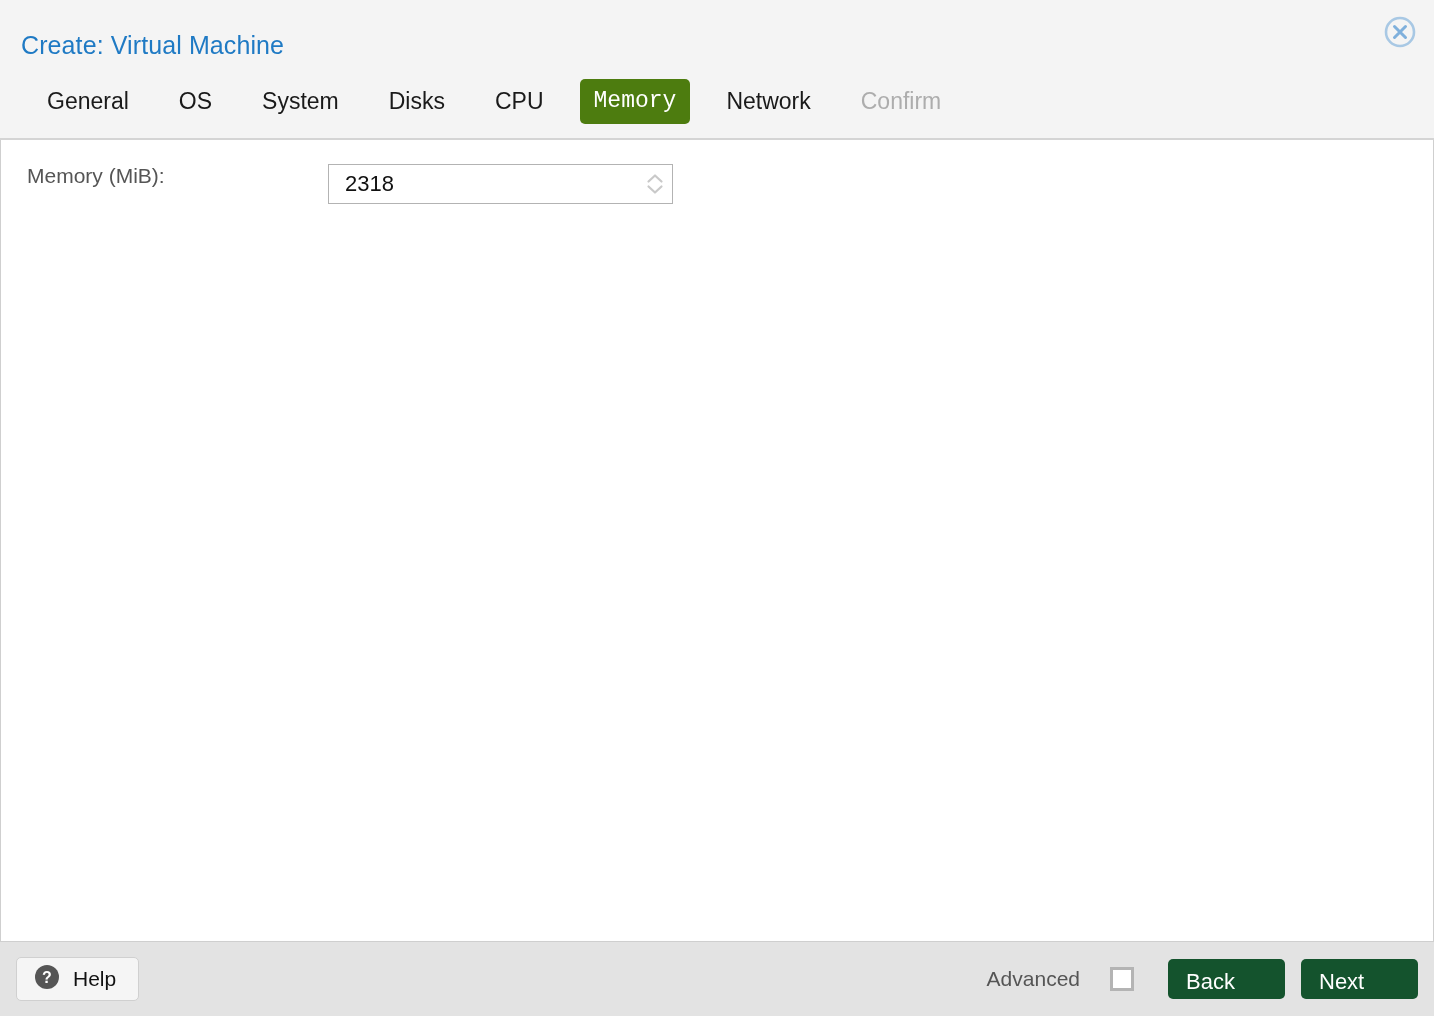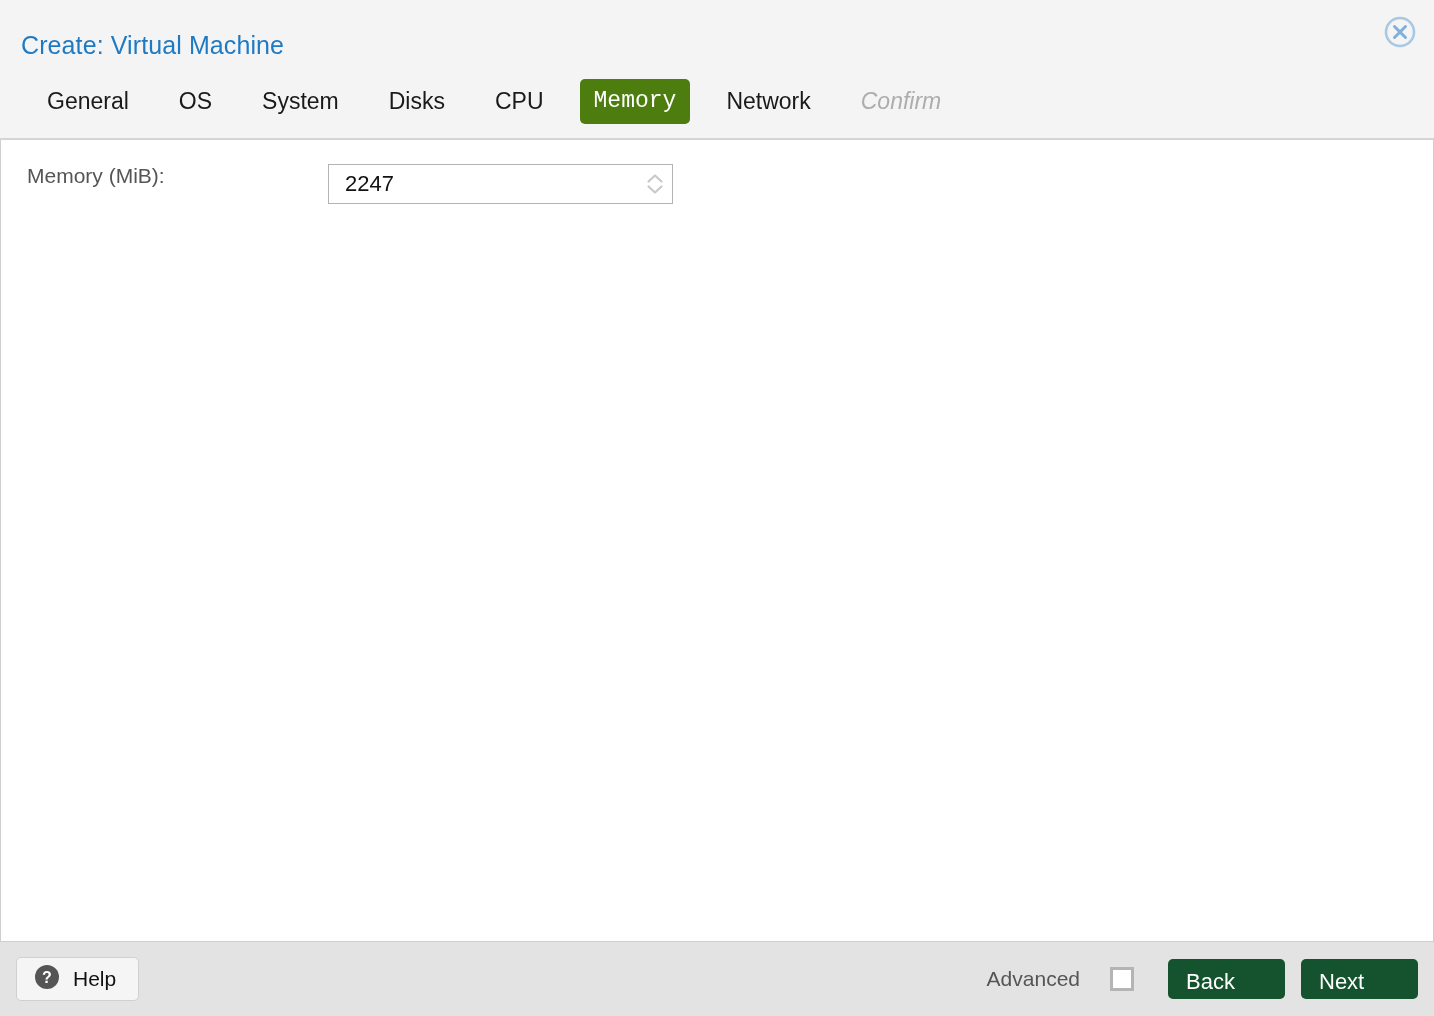--- a/index.html
+++ b/index.html
@@ -71,21 +71,20 @@
     line-height: 29px;
   }
   .tab.active {
     background: #4d7c0f;
     color: #ffffff;
     font-family: Liberation Mono, monospace;
   }
   .tab.disabled {
     color: #adadad;
     cursor: default;
-    font-style: italic;
   }
 
   
   .content {
     flex: 1 1 auto;
     background: #ffffff;
     border-left: 1px solid #cfcfcf;
     border-right: 1px solid #cfcfcf;
     border-bottom: 1px solid #cfcfcf;
     position: relative;
@@ -226,21 +225,21 @@
     <div class="tab">Network</div>
     <div class="tab disabled">Confirm</div>
   </div>
 
   <div class="content">
 
     <div class="form-row">
       <div class="field-label">Memory (MiB):</div>
 
       <div class="spinner-field">
-        <div class="spinner-value" title="4096">2247</div>
+        <div class="spinner-value" title="4096">2318</div>
 
         <div class="spinner-arrows">
           <span>
             <svg width="18" height="11" viewBox="0 0 18 11">
               <path d="M2.5 8.5 L9 2.5 L15.5 8.5" fill="none" stroke="#c9c9c9" stroke-width="2.2" stroke-linecap="round" stroke-linejoin="round"></path>
             </svg>
           </span>
           <span>
             <svg width="18" height="11" viewBox="0 0 18 11">
               <path d="M2.5 2.5 L9 8.5 L15.5 2.5" fill="none" stroke="#c9c9c9" stroke-width="2.2" stroke-linecap="round" stroke-linejoin="round"></path>

